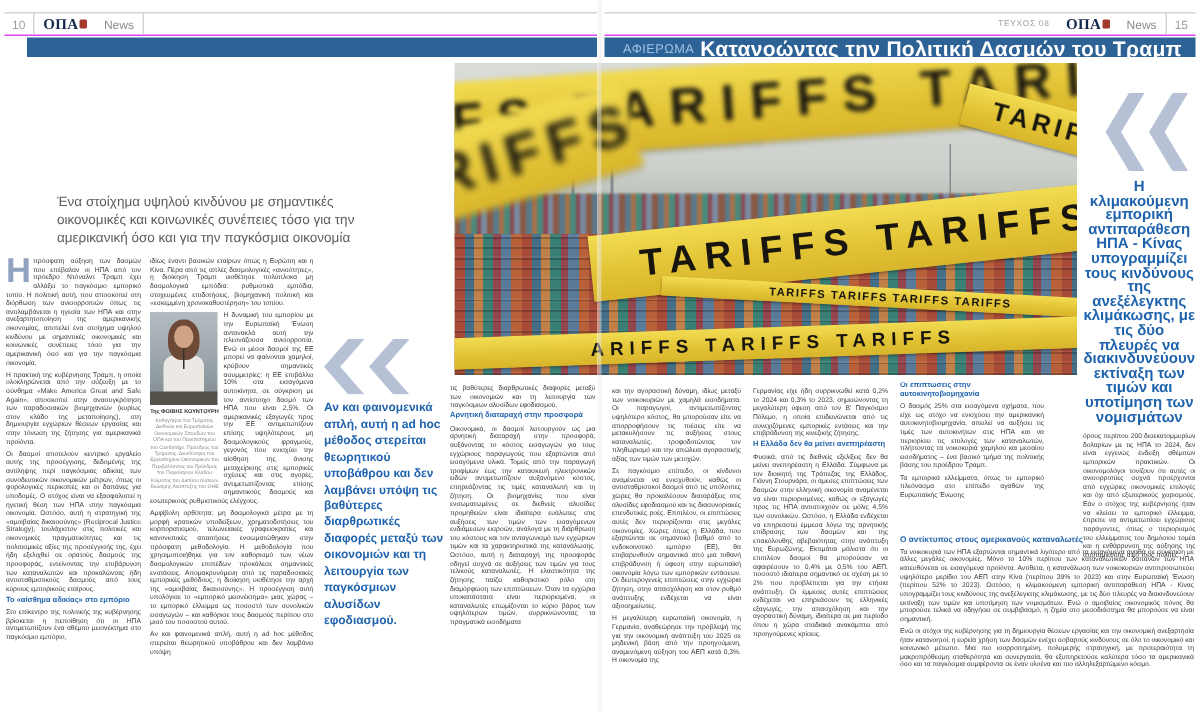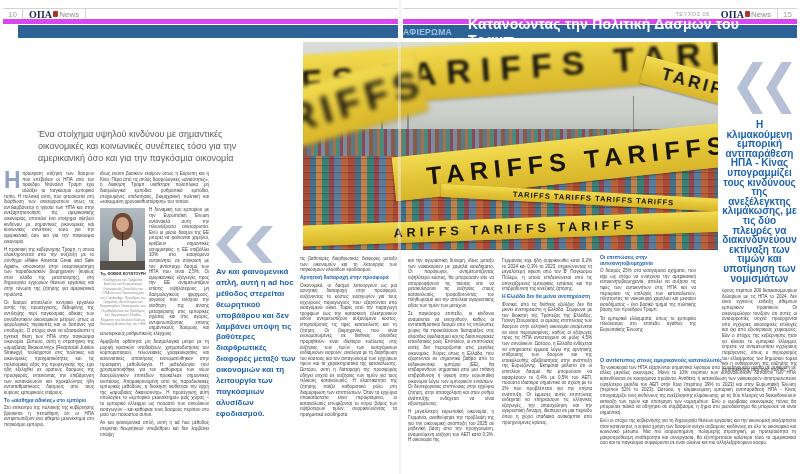--- a/index.html
+++ b/index.html
@@ -3,33 +3,33 @@
 <meta charset="utf-8">
 <style>
   * { margin:0; padding:0; box-sizing:border-box; }
   html,body { background:#d8d8d6; }
   body { font-family:"Liberation Sans", sans-serif; }
   #spread { position:relative; width:800px; height:474px; background:#ffffff; margin:0 auto;
             overflow:hidden; box-shadow:0 0 6px rgba(0,0,0,.35); }
 
   
   .page-header { position:absolute; top:8px; height:16px; border-top:1px solid #d4d4d2;
-                 border-bottom:5px solid #d946ef; display:flex; align-items:center; }
+                 border-bottom:1px solid #d946ef; display:flex; align-items:center; }
   .hdr-tick { width:1px; height:100%; background:#d4d4d2; }
   .pagenum { font-size:8px; color:#9d9d9b; padding:0 5px; }
   .logo { display:flex; align-items:center; padding:0 6px; }
   .logo-opa { font-size:10px; font-weight:bold; color:#16284d; letter-spacing:.2px;font-family:Liberation Serif, serif; }
   .logo-dot { width:5px; height:6px; background:#a43a2c; border-radius:1px; margin:0 1px; }
-  .logo-news { font-size:8px; color:#8e8e8c; }
+  .logo-news { font-size:8px; color:#8e8e8c;padding-left:10px; }
   .issue-label { font-size:5.5px; color:#9d9d9b; letter-spacing:.5px; padding-right:5px; }
 
   
   .bar { position:absolute; top:25px; height:13px; background:#2d6296; }
   #banner-right { display:flex; align-items:center; justify-content:flex-end; padding-right:9px; }
-  .banner-label { color:#9fc3e6; font-size:8.5px; font-weight:bold; letter-spacing:.3px; margin-right:16px; }
+  .banner-label { color:#9fc3e6; font-size:8.5px; font-weight:normal; letter-spacing:.3px; margin-right:4px; }
   .banner-title { color:#ffffff; font-size:14px; font-weight:bold; letter-spacing:.2px; }
 
   
   #kicker { position:absolute; left:11px; top:56px; font-size:10.5px; font-weight:bold; color:#1f63ad; letter-spacing:.1px; }
   #title { position:absolute; left:10px; top:69px; font-size:24px; line-height:26px; font-weight:bold;
            color:#1d1d1b; letter-spacing:-.4px; }
   #subtitle { position:absolute; left:38px; top:128px; width:202px; font-size:9px; line-height:12px; color:#5c5c5a; }
 
   
   .col { position:absolute; font-size:4.5px; line-height:1.25; color:#3b3b39; text-align:justify; overflow:hidden; }

